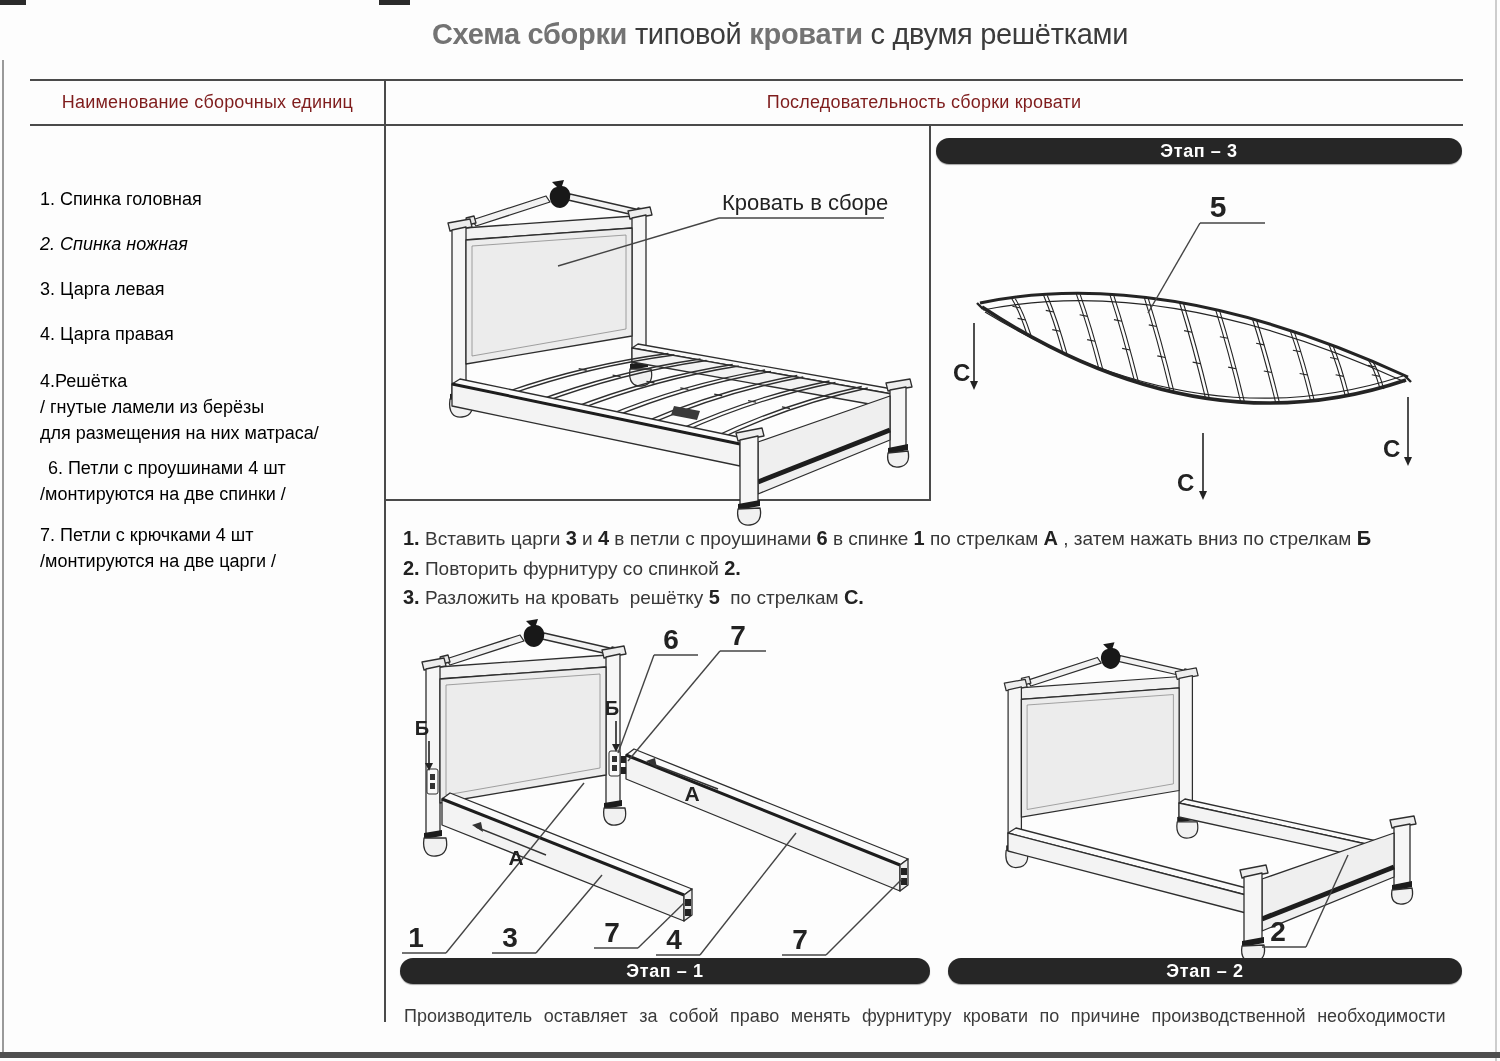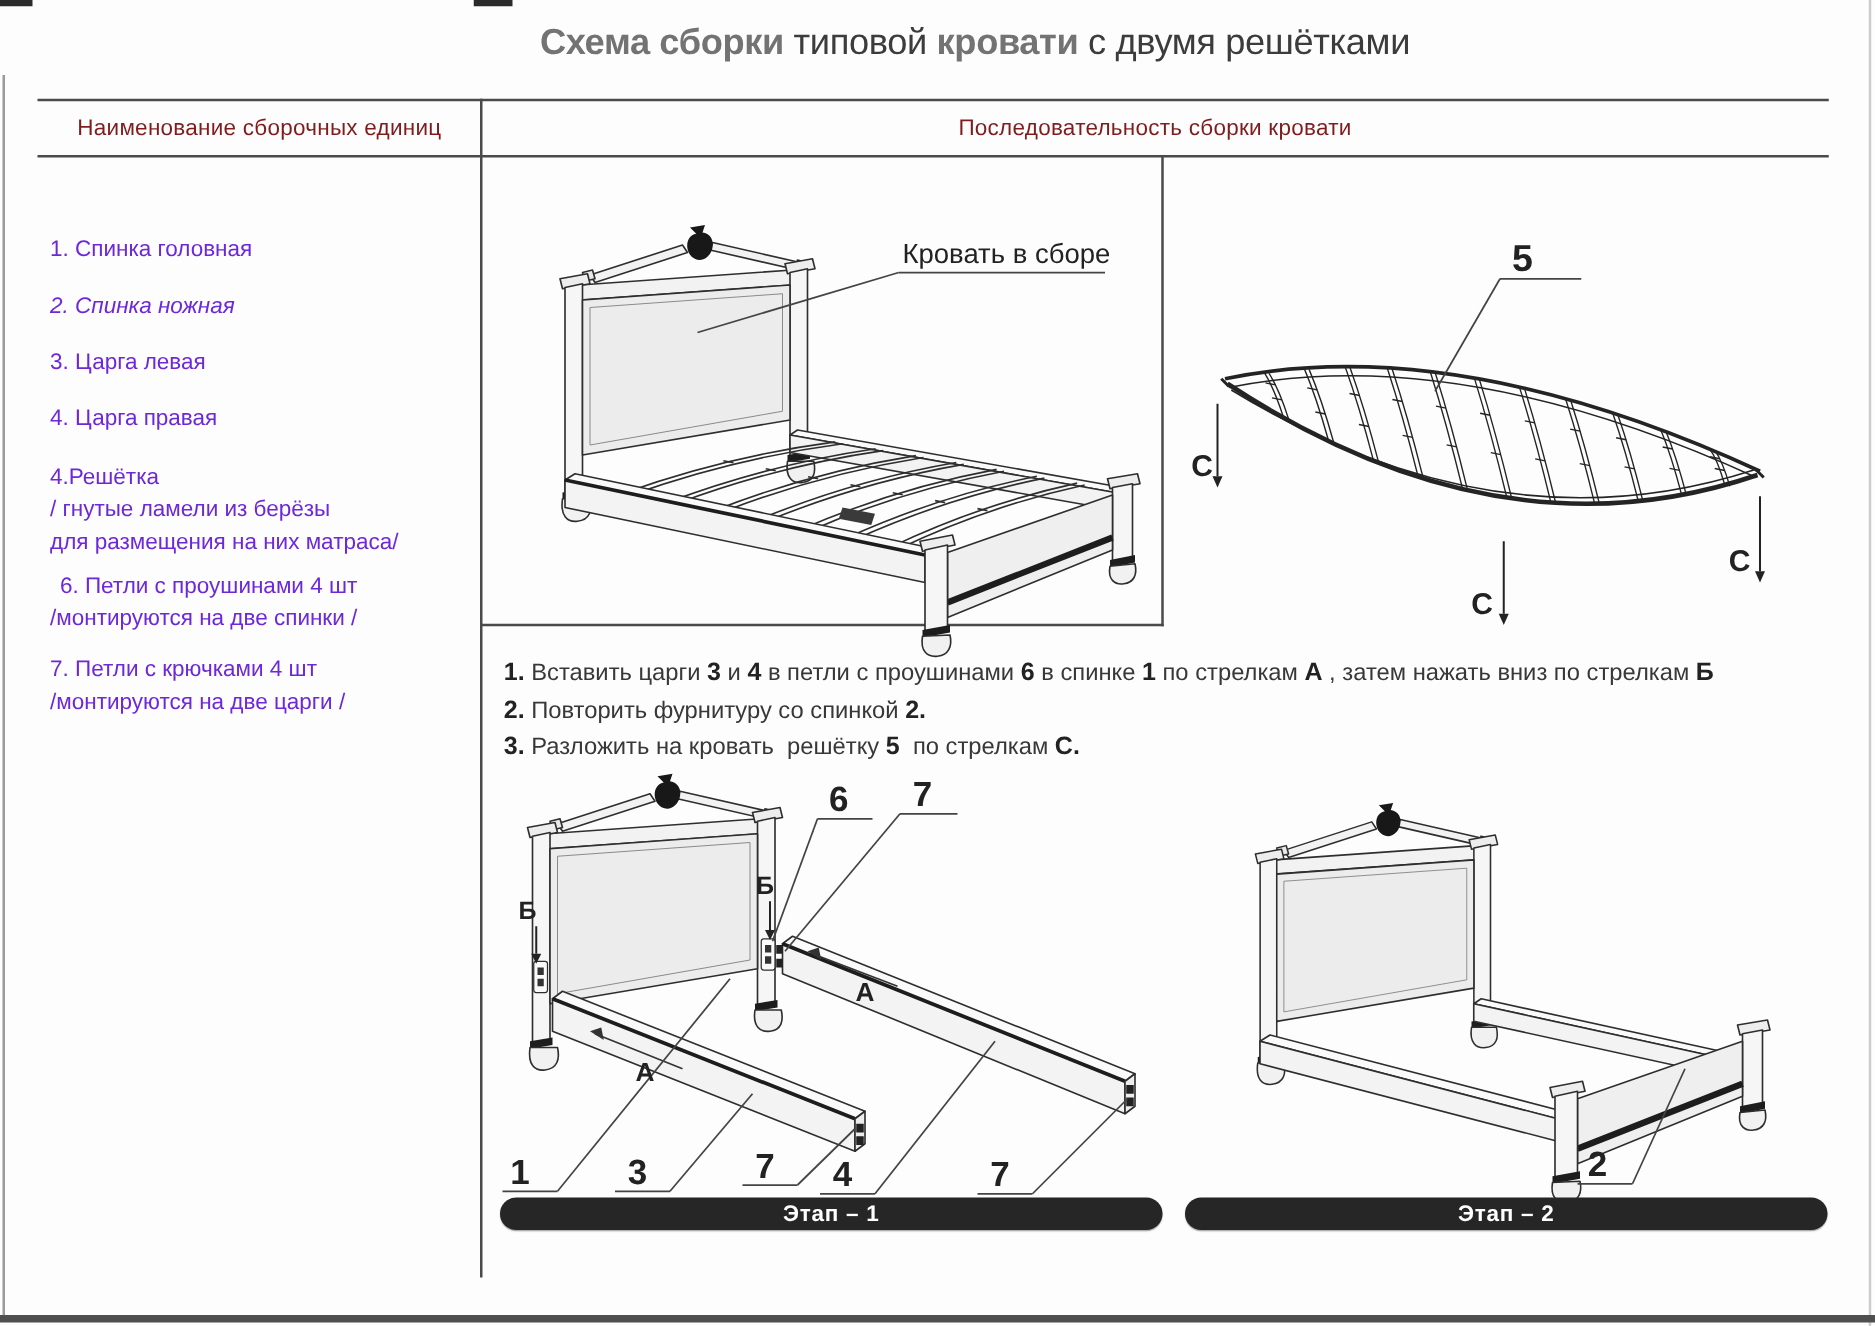--- a/index.html
+++ b/index.html
@@ -7,21 +7,21 @@
         font-family:"Liberation Sans",sans-serif;color:#3a3a3a;overflow:hidden;margin:0 auto;}
   .rule{position:absolute;background:#4a4a4a;}
   .edge{position:absolute;background:#9a9a9a;}
   .title{position:absolute;left:60px;top:18px;width:1440px;text-align:center;
          font-size:29px;letter-spacing:-0.3px;color:#3c3c3c;white-space:pre;}
   .title .b{font-weight:bold;color:#737373;}
   .hdr{position:absolute;display:flex;align-items:center;justify-content:center;
        font-size:18px;color:#7f1d1d;letter-spacing:0.2px;}
   #parts-list{position:absolute;left:40px;top:186px;width:346px;}
   .part-item{position:absolute;left:0;font-size:18px;line-height:26px;
-             white-space:pre-line;color:#6d28d9;}
+             white-space:pre-line;color:#000000;}
   #instructions{position:absolute;left:403px;top:512px;width:1058px;margin-top:12px;}
   .instr-line{font-size:19px;line-height:28.5px;white-space:pre-wrap;color:#383838;}
   .instr-line .b{font-weight:bold;font-size:20px;color:#222;}
   .banner{position:absolute;background:#262626;border-radius:13px;color:#ffffff;
           display:flex;align-items:center;justify-content:center;
           font-size:18px;font-weight:bold;letter-spacing:0.6px;box-shadow:0 1px 1px rgba(0,0,0,.35);}
   #footer{position:absolute;left:404px;top:1006px;width:1058px;font-size:18px;
           word-spacing:6.5px;color:#3b3b3b;white-space:nowrap;}
   svg{position:absolute;overflow:visible;}
   svg text{font-family:"Liberation Sans",sans-serif;fill:#222;}
@@ -137,20 +137,23 @@
       </g>
 
       <g stroke="#444" stroke-width="1.4">
         <line x1="333" y1="92" x2="498" y2="92"></line>
         <line x1="333" y1="92" x2="172" y2="140"></line>
       </g>
     </g>
     <text x="336" y="84" font-size="22">Кровать в сборе</text>
   </svg>
 
+  <div class="banner" style="left:936px;top:138px;width:526px;height:26px;">
+    <span>Этап –  3</span>
+  </div>
   <svg id="svg-stage3" style="left:935px;top:165px;" width="565" height="343" viewBox="0 0 565 343">
     <g stroke="#242424" fill="none" stroke-linejoin="round">
       <g id="slats-stage3" stroke-width="1.1">
           <path d="M76.23611111111111,132.70833333333331 Q84.08065555555557,144.99365 91.92520000000002,169.2789666666667"></path>
           <path d="M80.23611111111111,133.70833333333331 Q88.08065555555557,145.99365 95.92520000000002,170.2789666666667"></path>
           <path d="M77.41351044444444,141.3234423333333 L85.41351044444444,142.92344233333333"></path>
           <path d="M82.5909097777778,153.35215133333332 L90.5909097777778,154.95215133333335"></path>
           <path d="M108.27777777777779,129.5 Q118.12315555555556,152.73239999999998 127.96853333333333,187.9648"></path>
           <path d="M112.27777777777779,130.5 Q122.12315555555556,153.73239999999998 131.9685333333333,188.9648"></path>
           <path d="M110.77572711111111,145.34018399999997 L118.77572711111111,146.940184"></path>
@@ -376,14 +379,15 @@
         <line x1="316" y1="344" x2="360" y2="344"></line>
         <line x1="360" y1="344" x2="402" y2="252"></line>
       </g>
     </g>
     <text class="callout" x="332" y="338" font-size="28" text-anchor="middle">2</text>
   </svg>
   <div class="banner" style="left:948px;top:958px;width:514px;height:26px;">
     <span>Этап –  2</span>
   </div>
 
+  <div id="footer">Производитель оставляет за собой право менять фурнитуру кровати по причине производственной необходимости</div>
 
 </div>
 
 </body></html>

